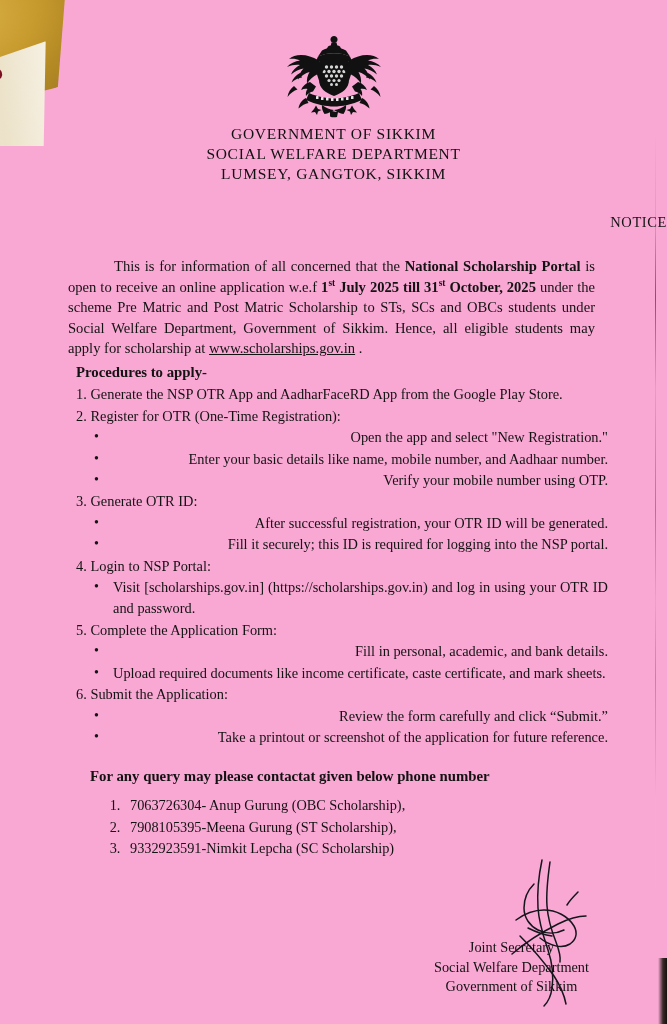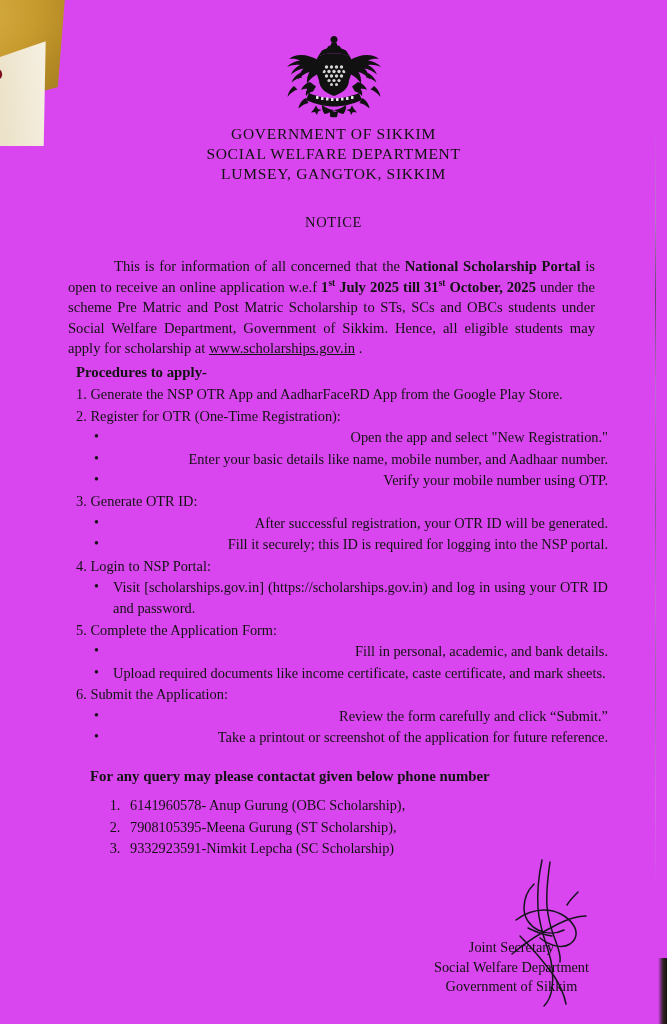--- a/index.html
+++ b/index.html
@@ -13,21 +13,21 @@
     position: relative;
     overflow: hidden;
     font-family: "Liberation Serif", serif;
     color: #1a1a1a;
   }
 
   
   #page {
     position: absolute;
     inset: 0;
-    background: #d946ef;
+    background: #f9a8d4;
   }
   .scan-edge-right {
     position: absolute;
     top: 130px;
     left: 655px;
     width: 1px;
     height: 760px;
     background: linear-gradient(to bottom,
         rgba(200,212,205,0) 0%,
         rgba(150,170,160,.55) 12%,
@@ -129,21 +129,21 @@
     line-height: 20px;
     color: #111;
   }
 
   
   .notice-heading {
     position: absolute;
     top: 214px;
     left: 0;
     width: 667px;
-    text-align: center;
+    text-align: right;
     font-family: "Liberation Serif", serif;
     font-size: 14.5px;
     letter-spacing: .6px;
     color: #141414;
   }
 
   
   .body-block {
     position: absolute;
     left: 60px;
@@ -405,21 +405,21 @@
         <ul class="bullets">
           <li class="no-justify">Review the form carefully and click “Submit.”</li>
           <li class="no-justify">Take a printout or screenshot of the application for future reference.</li>
         </ul>
       </div>
     </div>
 
     <div class="query">
       <div class="query-title">For any query may please contactat given below phone number</div>
       <ol class="phone-list">
-        <li>6141960578- Anup Gurung (OBC Scholarship),</li>
+        <li>7063726304- Anup Gurung (OBC Scholarship),</li>
         <li>7908105395-Meena Gurung (ST Scholarship),</li>
         <li>9332923591-Nimkit Lepcha (SC Scholarship)</li>
       </ol>
     </div>
 
     <svg class="signature-svg" viewBox="0 0 130 150">
       <g fill="none" stroke="#15151c" stroke-width="1.5" stroke-linecap="round" stroke-linejoin="round">
         <path d="M60 2 C57 16 55 34 56 50 C57 66 62 80 66 92 C70 104 72 116 70 130 C69 138 66 144 62 148"></path>
         <path d="M68 4 C66 18 64 34 65 48 C66 62 70 74 74 84 C77 92 79 98 78 104"></path>
         <path d="M52 26 C46 32 42 40 42 50 C42 60 48 68 56 72 C64 76 74 76 82 72"></path>

